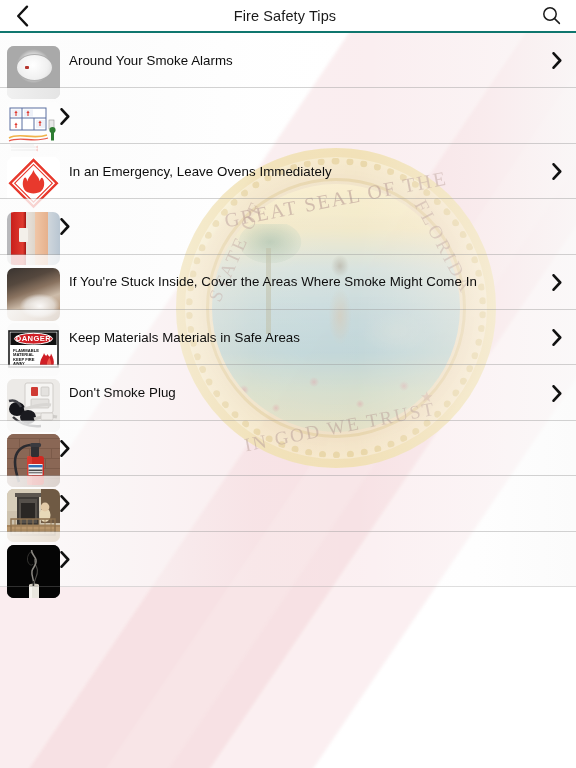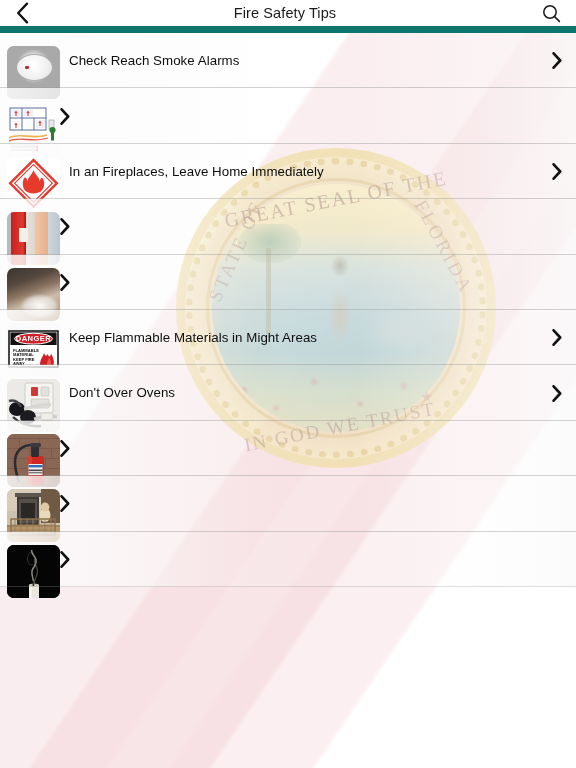--- a/index.html
+++ b/index.html
@@ -206,21 +206,21 @@
     color: rgba(150,106,96,.48);
     transform: rotate(-66deg);
     white-space: nowrap;
   }
 
   
   #navbar {
     position: absolute; left: 0; top: 0;
     width: 576px; height: 33px;
     background: #ffffff;
-    border-bottom: 7px solid #0f766e;
+    border-bottom: 2px solid #0f766e;
     display: flex;
     align-items: center;
     z-index: 40;
   }
   #back-btn {
     width: 44px; height: 33px;
     display: flex; align-items: center; justify-content: center;
     cursor: pointer;
   }
   #nav-title {
@@ -415,21 +415,21 @@
   </div>
 
   <div id="list">
 
     <div class="row">
       <div class="thumb">
         <div class="tb tb-smokealarm">
             <div class="dot"></div>
           </div>
       </div>
-      <div class="row-label">Check Reach Smoke Alarms</div>
+      <div class="row-label">Around Your Smoke Alarms</div>
       <div class="chev">
         <svg width="10" height="17" viewBox="0 0 10 17">
           <path d="M1.6 1.3 L8.2 8.5 L1.6 15.7" fill="none" stroke="#111" stroke-width="2.6" stroke-linecap="round" stroke-linejoin="round"></path>
         </svg>
       </div>
     </div>
 
     <div class="row">
       <div class="thumb">
         <div class="tb tb-floorplan">
@@ -491,21 +491,21 @@
                      C24.6 18.4, 21.2 19.8, 20.4 24.4
                      C19.4 19.9, 17.6 19.4, 16.4 22.8
                      C15 26.8, 16 32, 19.2 34.6
                      C22.1 37, 30.8 37, 33.8 34.6
                      C37.2 31.9, 38 26.4, 36.4 22.6
                      C35.2 19.6, 33.6 20.4, 32.8 24.2
                      C32 19.6, 28.6 18.6, 26.5 13 Z" fill="#e8392d"></path>
           </svg>
         </div>
       </div>
-      <div class="row-label">In an Fireplaces, Leave Home Immediately</div>
+      <div class="row-label">In an Emergency, Leave Ovens Immediately</div>
       <div class="chev">
         <svg width="10" height="17" viewBox="0 0 10 17">
           <path d="M1.6 1.3 L8.2 8.5 L1.6 15.7" fill="none" stroke="#111" stroke-width="2.6" stroke-linecap="round" stroke-linejoin="round"></path>
         </svg>
       </div>
     </div>
 
     <div class="row">
       <div class="thumb">
         <div class="tb tb-pullstation"></div>
@@ -514,20 +514,21 @@
         <svg width="10" height="17" viewBox="0 0 10 17">
           <path d="M1.6 1.3 L8.2 8.5 L1.6 15.7" fill="none" stroke="#111" stroke-width="2.6" stroke-linecap="round" stroke-linejoin="round"></path>
         </svg>
       </div>
     </div>
 
     <div class="row">
       <div class="thumb">
         <div class="tb tb-smokeblock"></div>
       </div>
+      <div class="row-label">If You're Stuck Inside, Cover the Areas Where Smoke Might Come In</div>
       <div class="chev">
         <svg width="10" height="17" viewBox="0 0 10 17">
           <path d="M1.6 1.3 L8.2 8.5 L1.6 15.7" fill="none" stroke="#111" stroke-width="2.6" stroke-linecap="round" stroke-linejoin="round"></path>
         </svg>
       </div>
     </div>
 
     <div class="row">
       <div class="thumb">
         <div class="tb tb-danger">
@@ -542,21 +543,21 @@
               <text x="6" y="33.2">MATERIAL</text>
               <text x="6" y="37.8">KEEP FIRE</text>
               <text x="6" y="42.2">AWAY</text>
             </g>
             <path d="M33 42 C33 36, 36 34, 37 30 C38.4 33.4, 39.6 33.6, 40.4 31
                      C42 34, 43.4 35, 44 30.6 C46 34, 47.6 38.4, 46.6 42 Z" fill="#d01f26"></path>
             <path d="M40 42 C39.6 38.8, 41.4 36.6, 42.4 34.6 C43.6 37.6, 44.6 39.6, 44.2 42 Z" fill="#ef5a4e"></path>
           </svg>
         </div>
       </div>
-      <div class="row-label">Keep Flammable Materials in Might Areas</div>
+      <div class="row-label">Keep Materials Materials in Safe Areas</div>
       <div class="chev">
         <svg width="10" height="17" viewBox="0 0 10 17">
           <path d="M1.6 1.3 L8.2 8.5 L1.6 15.7" fill="none" stroke="#111" stroke-width="2.6" stroke-linecap="round" stroke-linejoin="round"></path>
         </svg>
       </div>
     </div>
 
     <div class="row">
       <div class="thumb">
         <div class="tb tb-outlet">
@@ -569,21 +570,21 @@
             <ellipse cx="10" cy="30" rx="8" ry="7" fill="#15151a"></ellipse>
             <ellipse cx="21" cy="38" rx="8" ry="7" fill="#1b1b20"></ellipse>
             <path d="M17 30 C26 28, 34 24, 44 26" stroke="#d8d6d3" stroke-width="3" fill="none"></path>
             <path d="M27 40 C34 38, 42 36, 50 38" stroke="#cfcdc9" stroke-width="3" fill="none"></path>
             <path d="M6 38 C12 44, 22 48, 34 47" stroke="#3a3a3e" stroke-width="2.4" fill="none"></path>
             <path d="M2 22 C8 20, 12 24, 14 28" stroke="#44444a" stroke-width="2.4" fill="none"></path>
             <rect x="34" y="34" width="12" height="7" rx="1.4" fill="#efedea" stroke="#c9c6c2" stroke-width=".7"></rect>
           </svg>
         </div>
       </div>
-      <div class="row-label">Don't Over Ovens</div>
+      <div class="row-label">Don't Smoke Plug</div>
       <div class="chev">
         <svg width="10" height="17" viewBox="0 0 10 17">
           <path d="M1.6 1.3 L8.2 8.5 L1.6 15.7" fill="none" stroke="#111" stroke-width="2.6" stroke-linecap="round" stroke-linejoin="round"></path>
         </svg>
       </div>
     </div>
 
     <div class="row">
       <div class="thumb">
         <div class="tb tb-extinguisher">

